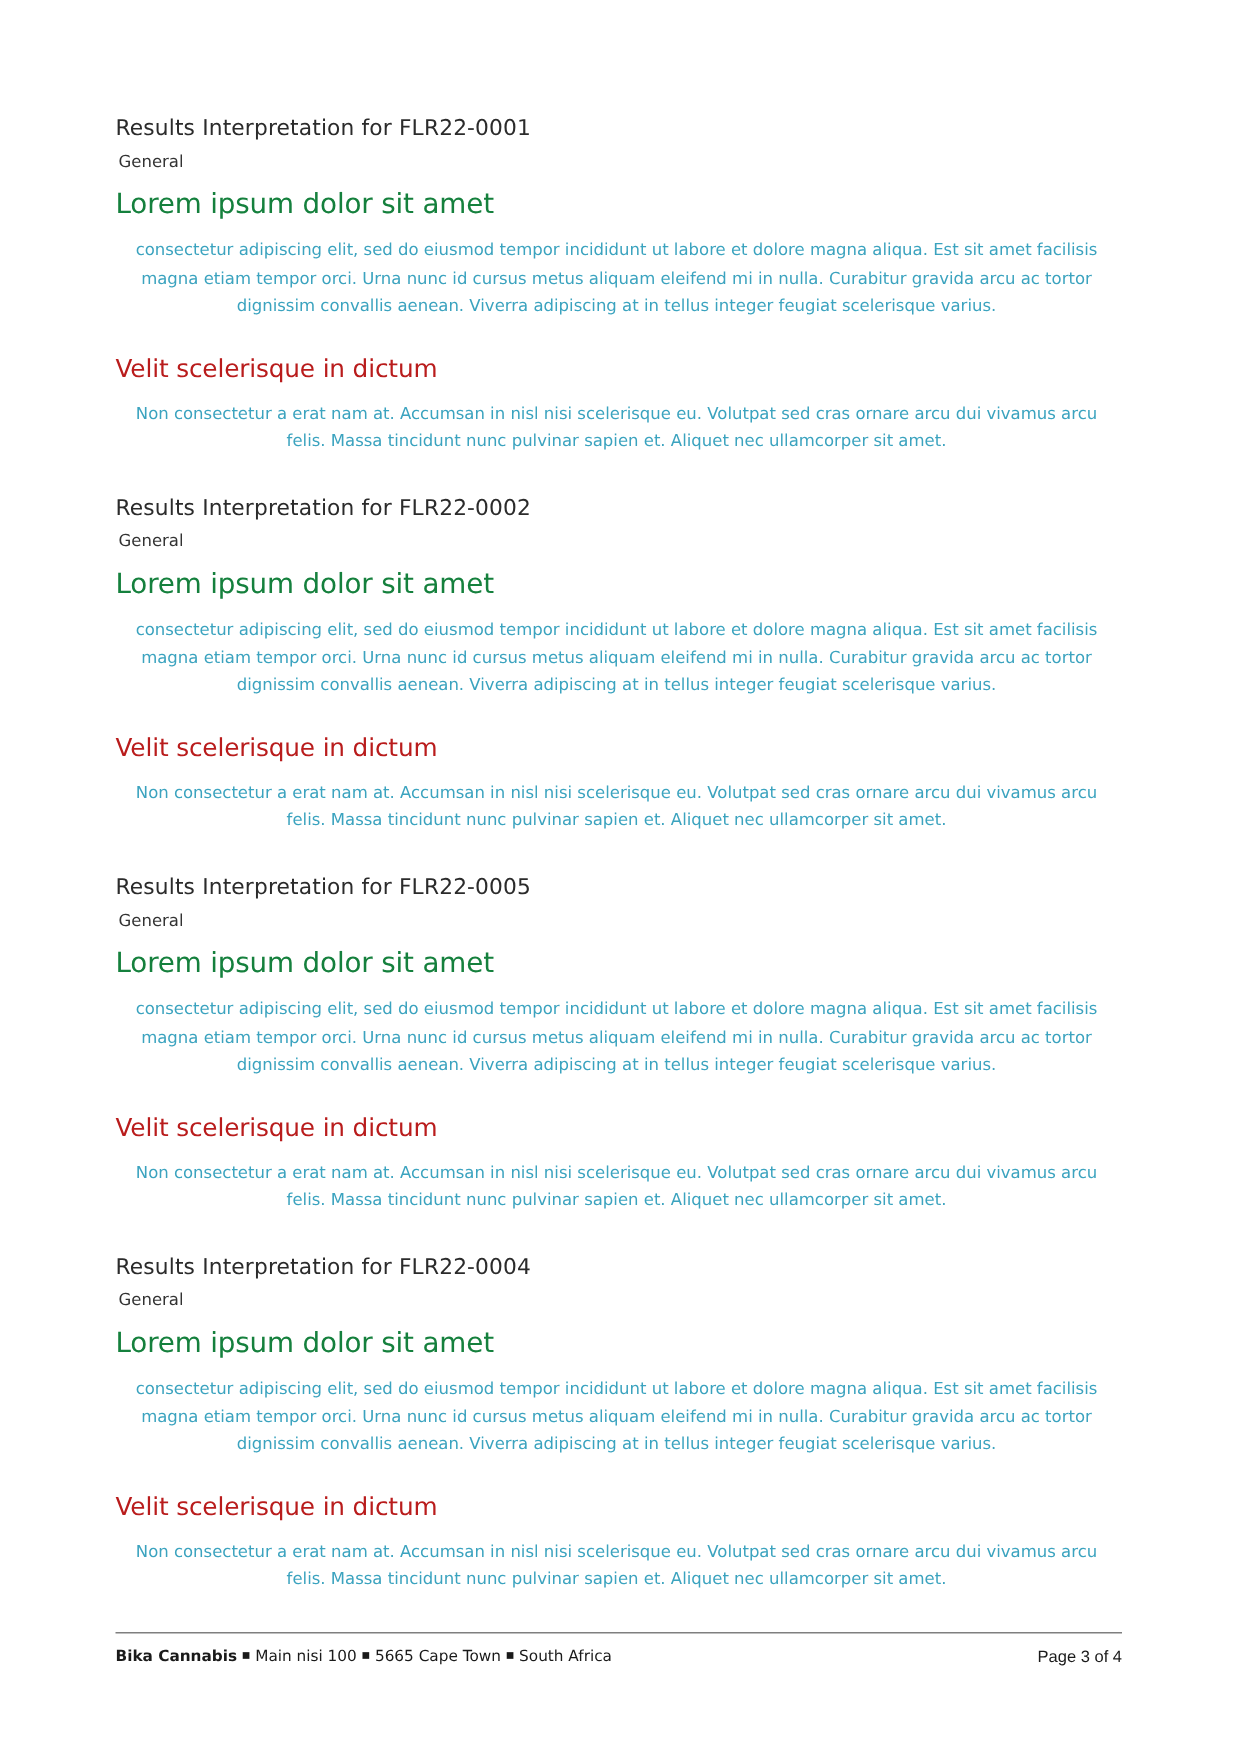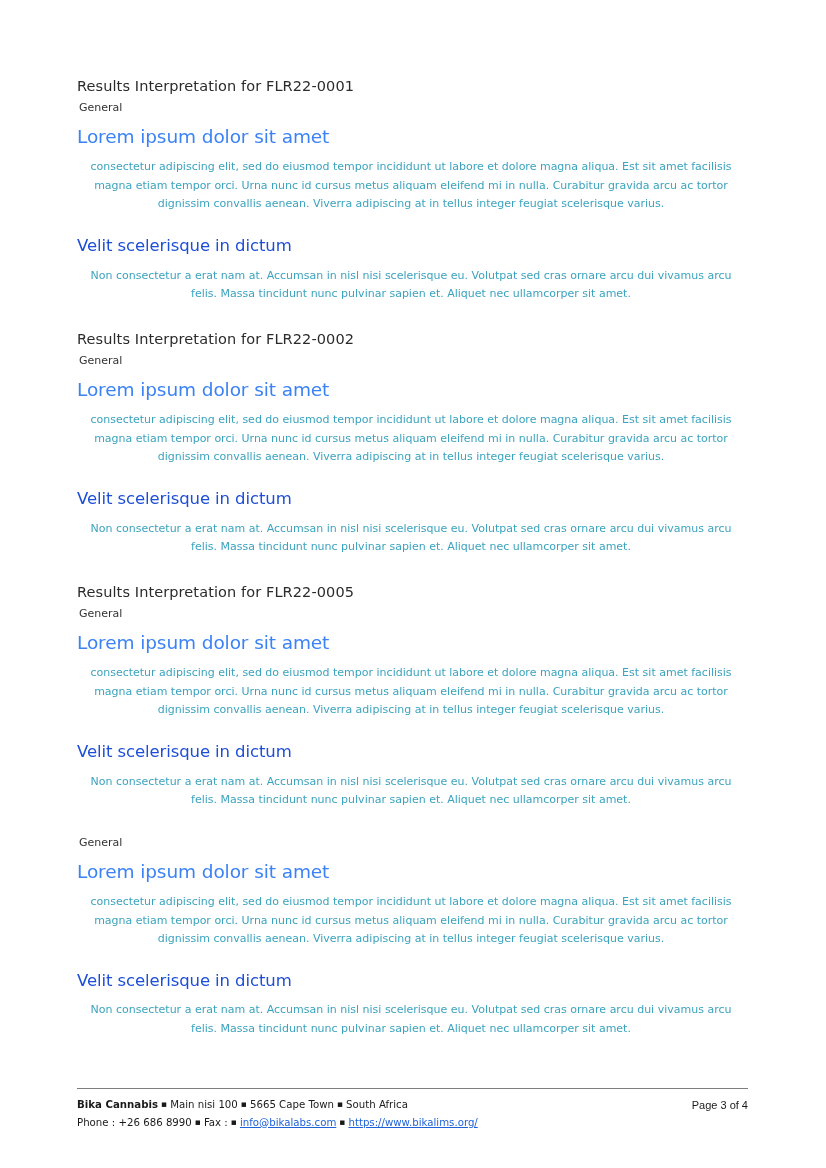--- a/index.html
+++ b/index.html
@@ -52,31 +52,31 @@
     font-weight: 400;
     color: #333333;
     line-height: 1.5;
     margin: 0 0 8px 2px;
   }
 
   .interp-heading {
     font-family: "DejaVu Sans", sans-serif;
     font-size: 18.5px;
     font-weight: 400;
-    color: #3b82f6;
+    color: #15803d;
     line-height: 1.35;
     letter-spacing: -0.1px;
     margin: 0 0 9px 0;
   }
 
   .interp-subheading {
     font-family: "DejaVu Sans", sans-serif;
     font-size: 16.5px;
     font-weight: 400;
-    color: #1d4ed8;
+    color: #b91c1c;
     line-height: 1.35;
     letter-spacing: -0.1px;
     margin: 22px 0 9px 0;
   }
 
   .interp-body {
     font-family: "DejaVu Sans", sans-serif;
     font-size: 11px;
     font-weight: 400;
     color: #3ba3bf;
@@ -168,37 +168,35 @@
       <p class="section-subtitle">General</p>
       <p class="interp-heading">Lorem ipsum dolor sit amet</p>
       <p class="interp-body">consectetur adipiscing elit, sed do eiusmod tempor incididunt ut labore et dolore magna aliqua. Est sit amet facilisis magna etiam tempor orci. Urna nunc id cursus metus aliquam eleifend mi in nulla. Curabitur gravida arcu ac tortor dignissim convallis aenean. Viverra adipiscing at in tellus integer feugiat scelerisque varius.</p>
       <p class="interp-subheading">Velit scelerisque in dictum</p>
       <p class="interp-body">Non consectetur a erat nam at. Accumsan in nisl nisi scelerisque eu. Volutpat sed cras ornare arcu dui vivamus arcu felis. Massa tincidunt nunc pulvinar sapien et. Aliquet nec ullamcorper sit amet.</p>
     </div>
 
     <div class="block-gap"></div>
 
     <div class="section">
+      <p class="section-title">Results Interpretation for FLR22-0004</p>
       <p class="section-subtitle">General</p>
       <p class="interp-heading">Lorem ipsum dolor sit amet</p>
       <p class="interp-body">consectetur adipiscing elit, sed do eiusmod tempor incididunt ut labore et dolore magna aliqua. Est sit amet facilisis magna etiam tempor orci. Urna nunc id cursus metus aliquam eleifend mi in nulla. Curabitur gravida arcu ac tortor dignissim convallis aenean. Viverra adipiscing at in tellus integer feugiat scelerisque varius.</p>
       <p class="interp-subheading">Velit scelerisque in dictum</p>
       <p class="interp-body">Non consectetur a erat nam at. Accumsan in nisl nisi scelerisque eu. Volutpat sed cras ornare arcu dui vivamus arcu felis. Massa tincidunt nunc pulvinar sapien et. Aliquet nec ullamcorper sit amet.</p>
     </div>
 
   </div>
 
   <div class="footer">
     <div class="footer-rule"></div>
     <div class="footer-inner">
       <div class="footer-left">
         <div class="footer-line">
           <span class="org-name">Bika Cannabis</span><span class="sep">▪</span><span>Main nisi 100</span><span class="sep">▪</span><span>5665 Cape Town</span><span class="sep">▪</span><span>South Africa</span>
         </div>
-        <div class="footer-line">
-          <span>Phone : +26 686 8990</span><span class="sep">▪</span><span>Fax :</span><span class="sep">▪</span><a class="footer-link" href="#">info@bikalabs.com</a><span class="sep">▪</span><a class="footer-link" href="#">https://www.bikalims.org/</a>
-        </div>
       </div>
       <div class="footer-right">Page 3 of 4</div>
     </div>
   </div>
 
 </div>
 
 </body></html>

